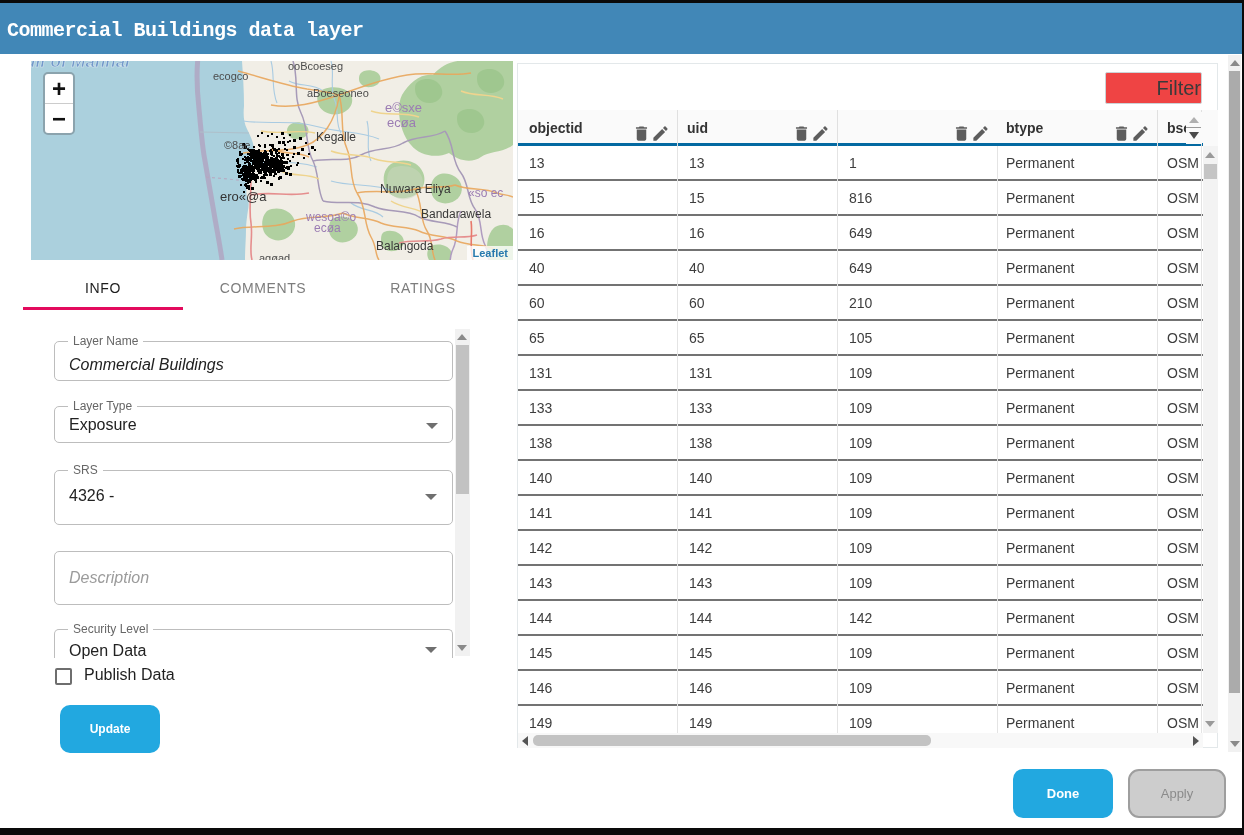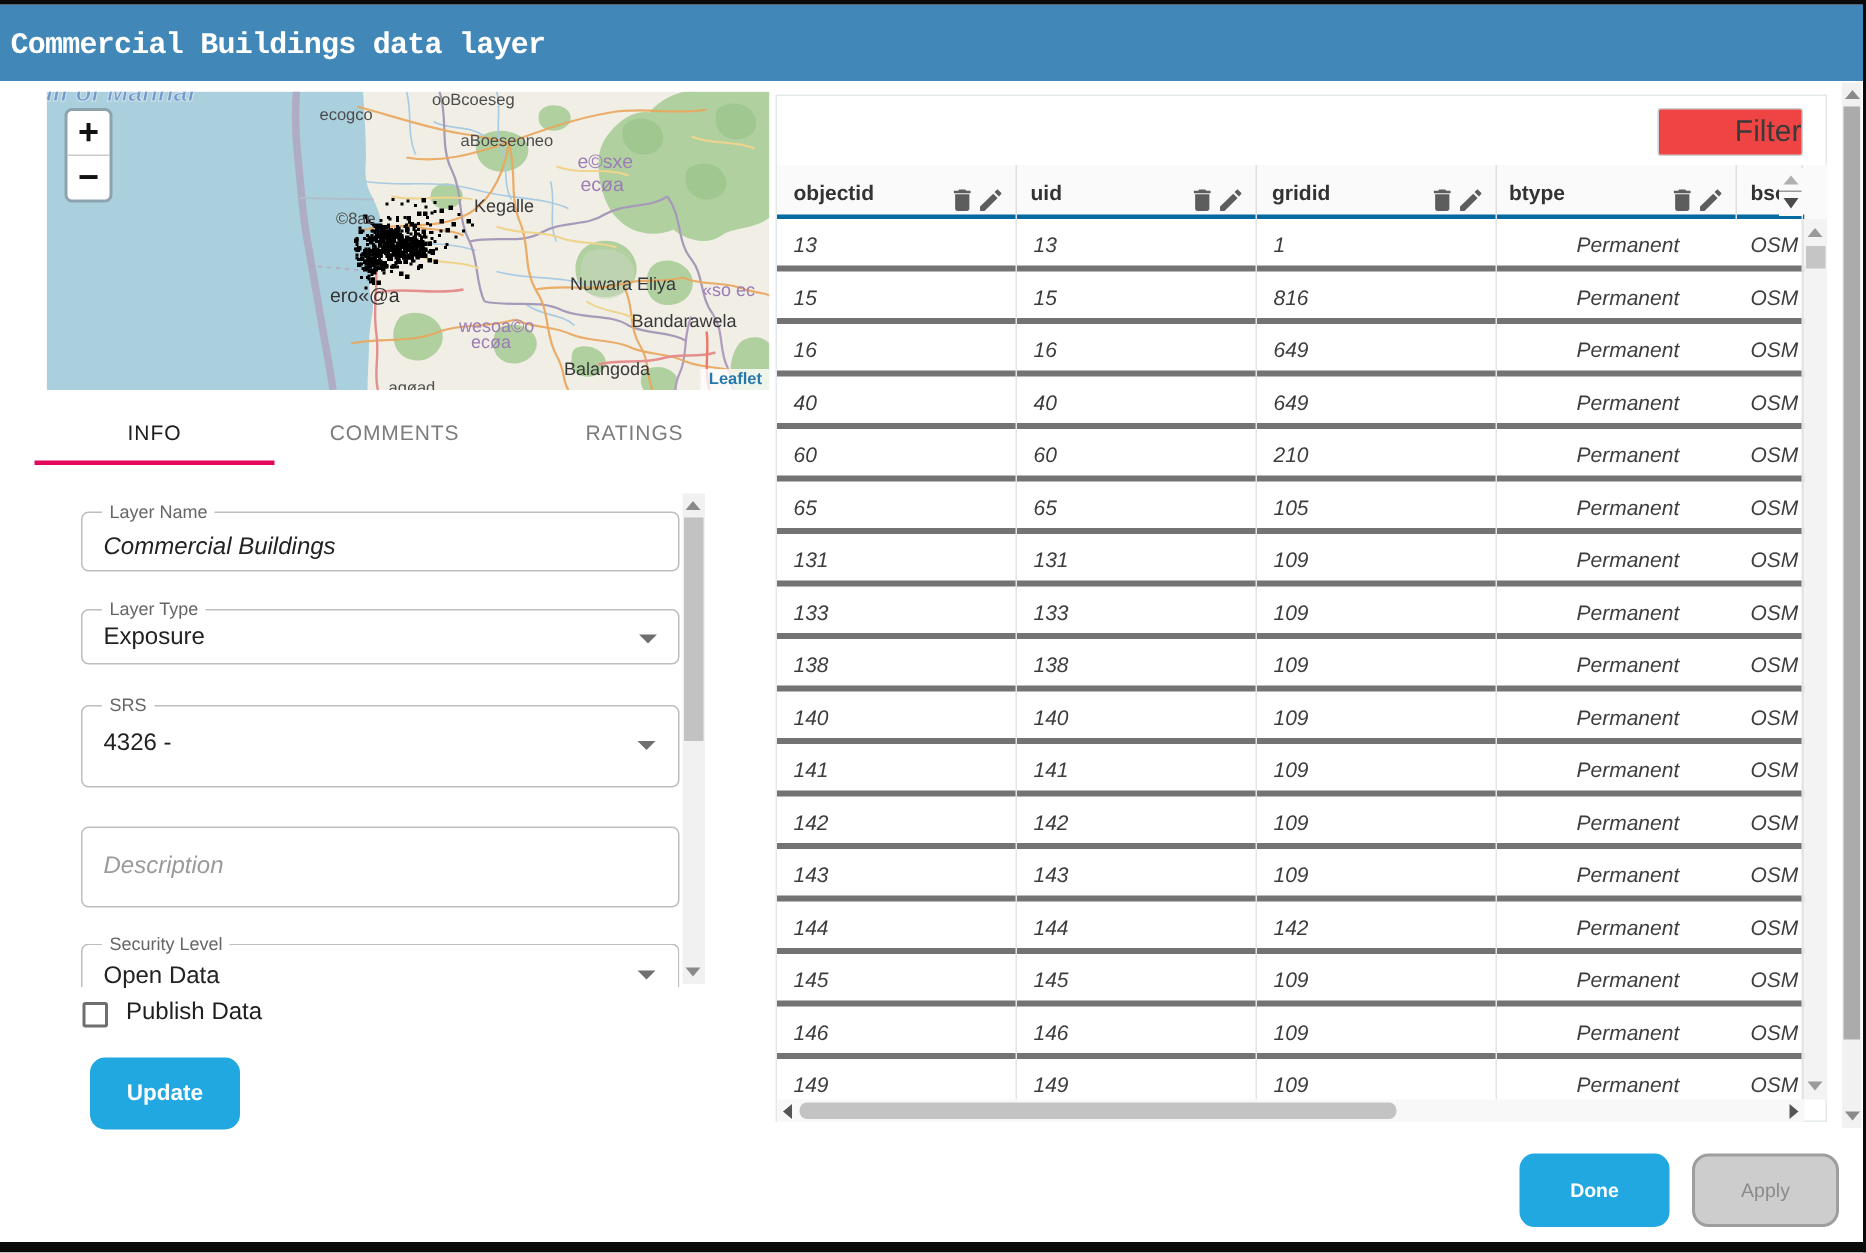--- a/index.html
+++ b/index.html
@@ -36,33 +36,33 @@
 #fld3 { left:54px; top:470px; width:399px; height:55px; }
 #fld4 { left:54px; top:551px; width:399px; height:54px; }
 #fld5 { left:54px; top:629px; width:399px; height:29px; border-bottom:none; border-bottom-left-radius:0; border-bottom-right-radius:0; }
 
 #fsb { left:455px; top:329px; width:15px; height:327px; background:#f1f1f1; }
 #fsb .thumb { position:absolute; left:1px; top:16px; width:13px; height:149px; background:#c2c2c2; }
 
 #cbx { left:55px; top:668px; width:17px; height:17px; border:2px solid #6e6e6e; border-radius:2px; }
 #cbxlbl { left:84px; top:666px; font-size:16px; color:#1f1f1f; }
 
-#updbtn { left:60px; top:705px; width:100px; height:48px; background:#22a8e0; border-radius:10px; color:#fff; font-size:15px; font-weight:bold; text-align:center; line-height:48px; }
+#updbtn { left:60px; top:705px; width:100px; height:48px; background:#22a8e0; border-radius:10px; color:#fff; font-size:12px; font-weight:bold; text-align:center; line-height:48px; }
 
 #card { left:517px; top:63px; width:701px; height:685px; border:1px solid #e3e8ea; background:#fff; }
 #filterbtn { left:1105px; top:72px; width:97px; height:32px; border:1px solid #ccd3d6; background:#ef4444; color:#3a3a3a; font-size:20px; text-align:right; line-height:30px; border-radius:2px; }
 #thead { left:518px; top:110px; width:685px; height:36px; background:#fafafa; border-bottom:3px solid #0369a1; }
 .th { position:absolute; top:0; height:36px; font-weight:bold; font-size:14px; color:#333; line-height:36px; border-right:1px solid #e0e0e0; }
 #tbody { left:518px; top:146px; width:685px; height:587px; overflow:hidden; background:#fff; }
-.trow { position:relative; width:685px; height:35px; border-bottom:4px solid #737373;font-style:italic; }
+.trow { position:relative; width:685px; height:35px; border-bottom:2px solid #737373; }
 .c { position:absolute; top:0; height:35px; line-height:34px; font-size:14px; color:#3d3d3d; border-right:1px solid #e4e4e4; padding-left:11px; }
 .c1 { left:0; width:160px; }
 .c2 { left:160px; width:160px; }
 .c3 { left:320px; width:160px; }
-.c4 { left:480px; width:160px; padding-left:8px;margin-left:45px; }
+.c4 { left:480px; width:160px; padding-left:8px; }
 .c5 { left:640px; width:44px; padding-left:9px; }
 
 #tvsb { left:1203px; top:146px; width:15px; height:587px; background:#f3f3f3; }
 
 #thsb { left:518px; top:733px; width:685px; height:15px; background:#f8f8f8; }
 #thsb .thumb { position:absolute; left:15px; top:2px; width:398px; height:11px; background:#c3c3c3; border-radius:5px; }
 
 #donebtn { left:1013px; top:769px; width:100px; height:49px; background:#22a8e0; border-radius:10px; color:#fff; font-size:13px; font-weight:bold; text-align:center; line-height:49px; }
 #applybtn { left:1128px; top:769px; width:98px; height:49px; background:#cdcdcd; border:2px solid #9e9e9e; border-radius:11px; color:#8b8b8b; font-size:13px; text-align:center; line-height:45px; }
 
@@ -756,21 +756,20 @@
 
   <div class="abs" id="cbx"></div>
   <div class="abs" id="cbxlbl">Publish Data</div>
   <div class="abs" id="updbtn">Update</div>
 
   <div class="abs" id="card"></div>
   <div class="abs" id="filterbtn">Filter Rows</div>
   <div class="abs" id="thead">
       <span class="th" style="left:0;width:160px;padding-left:11px;">objectid</span>
 <span class="th" style="left:160px;width:160px;padding-left:9px;">uid</span>
-<span class="th" style="left:320px;width:160px;padding-left:10px;">gridid</span>
 <span class="th" style="left:480px;width:160px;padding-left:8px;">btype</span>
 <span class="th" style="left:640px;width:44px;padding-left:9px;">bsou</span>
 <svg class="hicon" style="left:114px;" viewBox="0 0 24 24">
         <path fill="#5d5d5d" d="M6 19c0 1.1.9 2 2 2h8c1.1 0 2-.9 2-2V7H6v12zM19 4h-3.5l-1-1h-5l-1 1H5v2h14V4z"></path>
       </svg>
       <svg class="hicon" style="left:133px;" viewBox="0 0 24 24">
         <path fill="#5d5d5d" d="M3 17.25V21h3.75L17.81 10.19l-3.75-3.75L3 17.25zM20.71 7.04c.39-.39.39-1.02 0-1.41l-2.34-2.34c-.39-.39-1.02-.39-1.41 0l-1.83 1.83 3.75 3.75 1.83-1.83z"></path>
       </svg>
       <svg class="hicon" style="left:274px;" viewBox="0 0 24 24">
         <path fill="#5d5d5d" d="M6 19c0 1.1.9 2 2 2h8c1.1 0 2-.9 2-2V7H6v12zM19 4h-3.5l-1-1h-5l-1 1H5v2h14V4z"></path>

